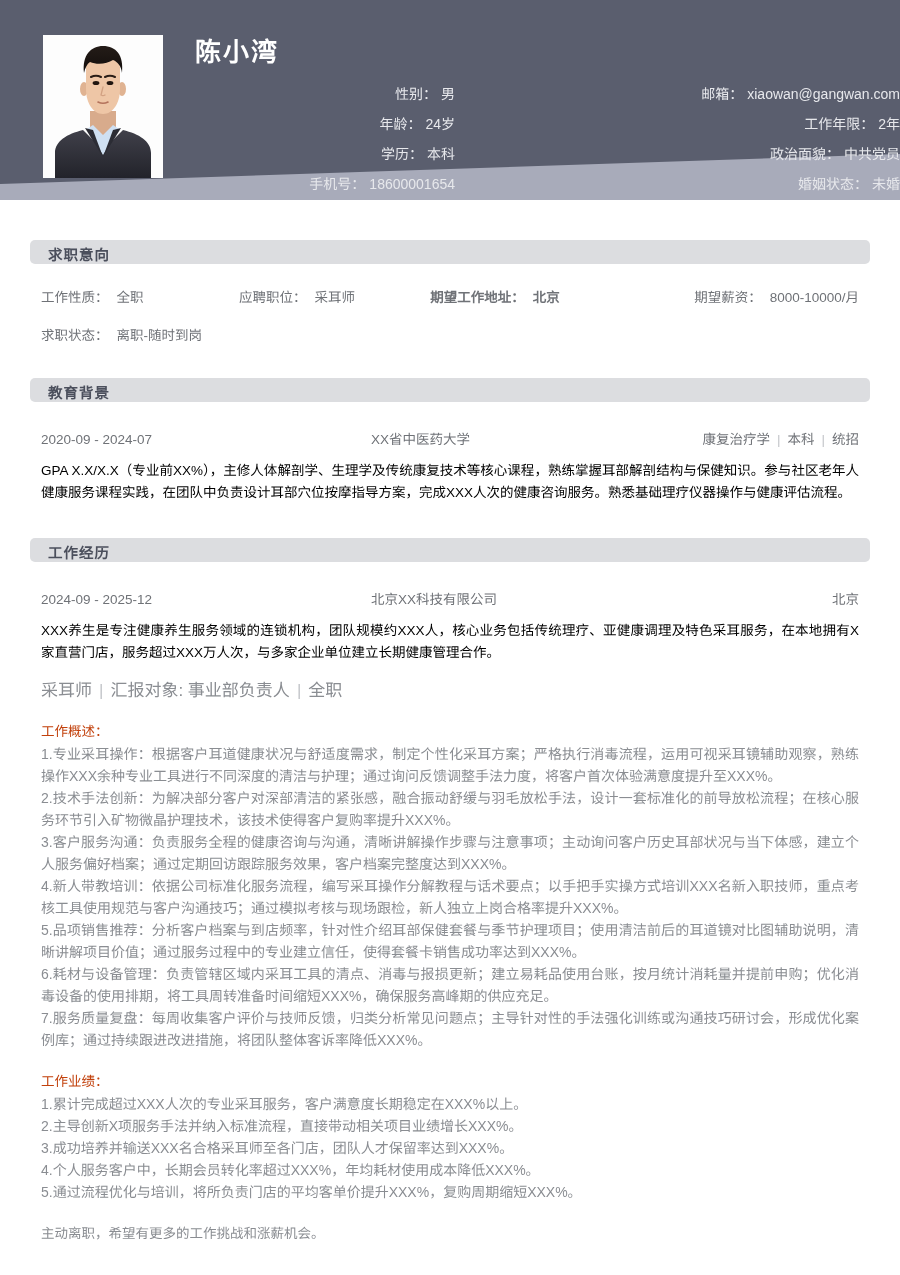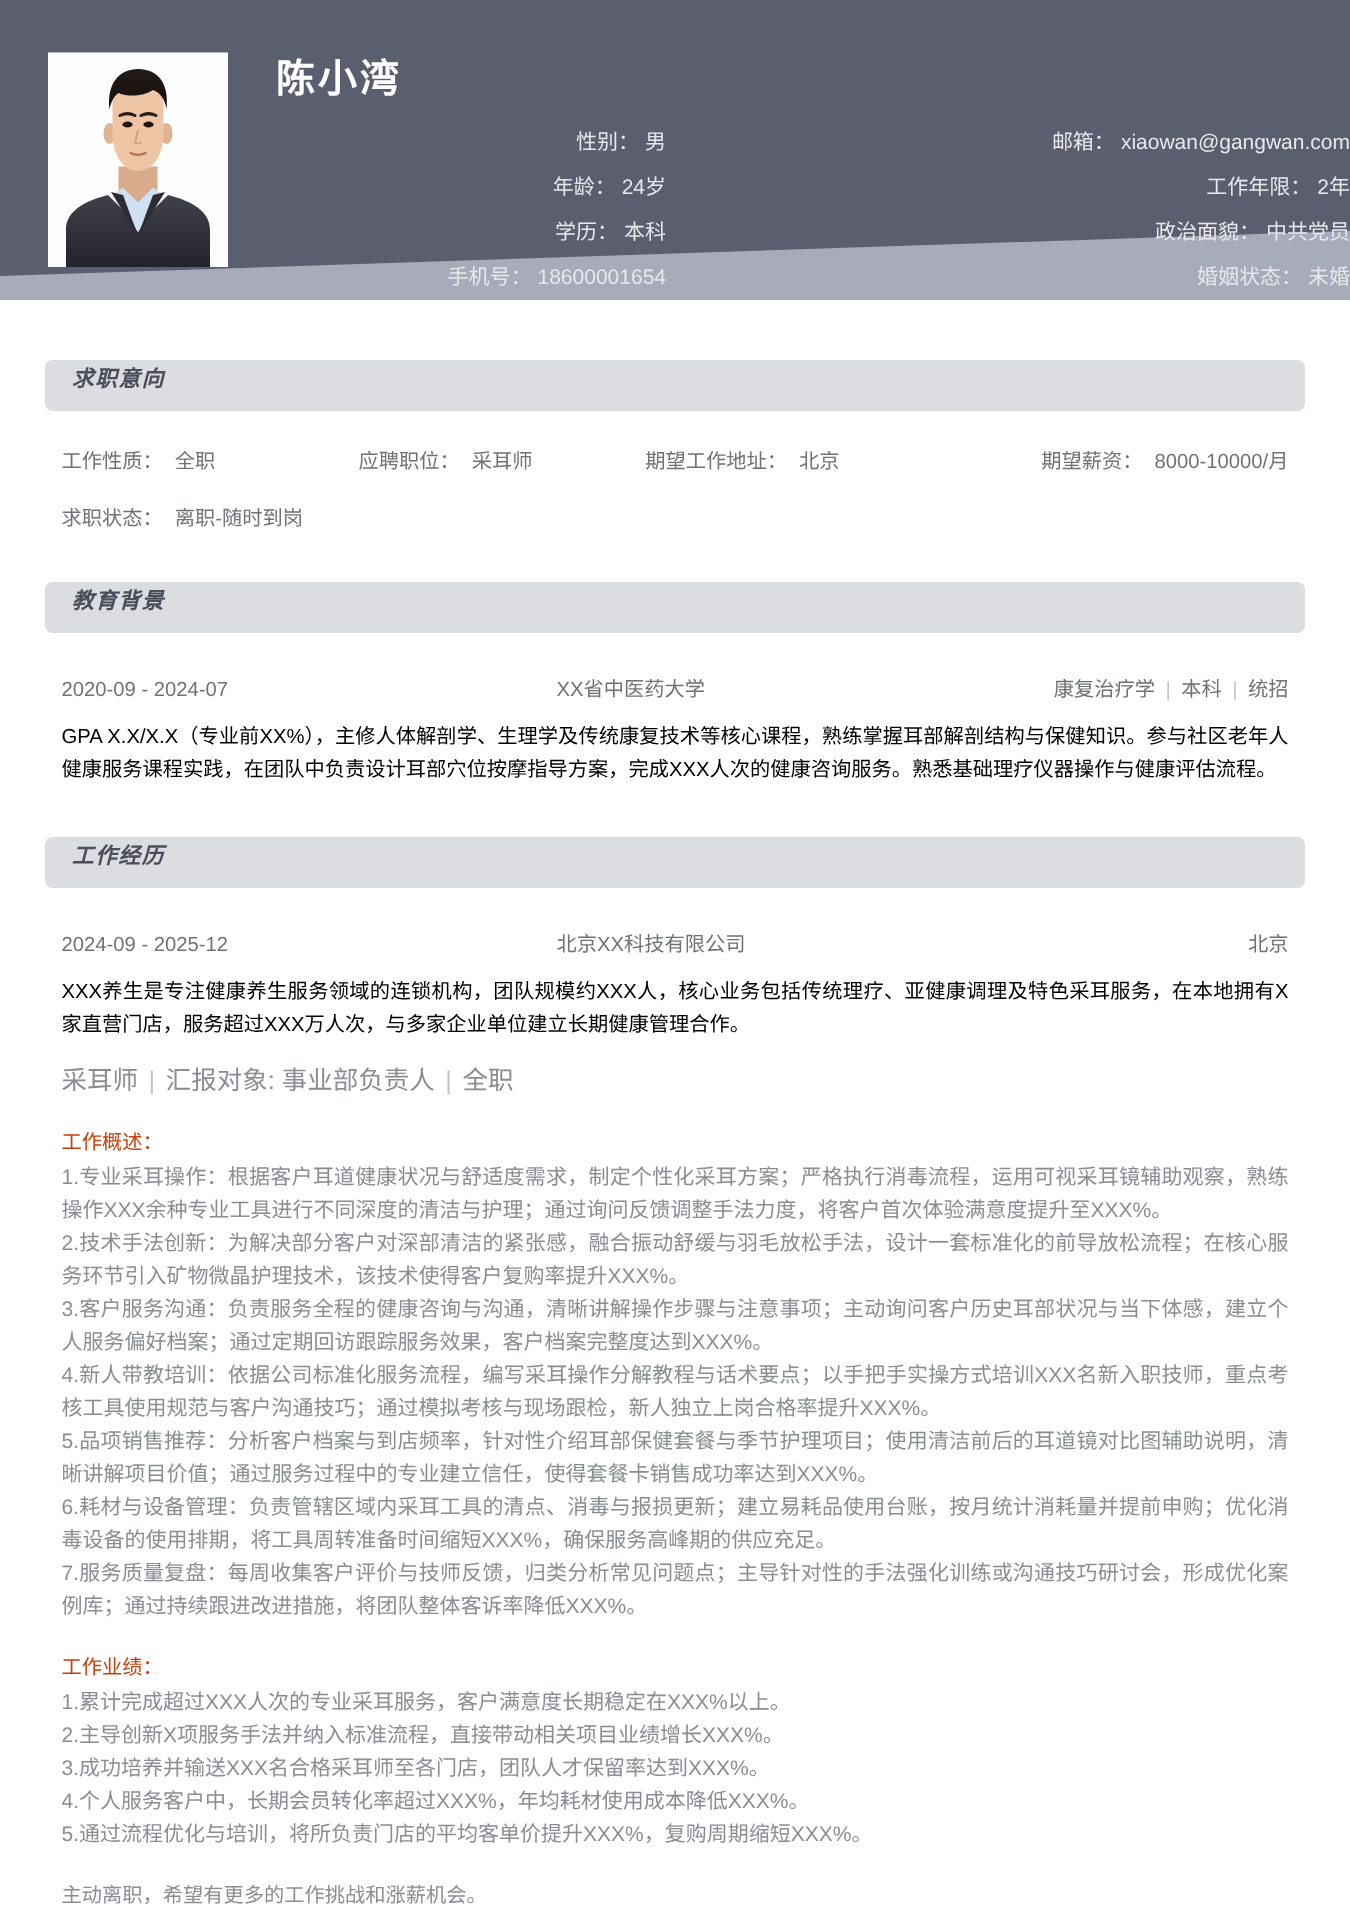--- a/index.html
+++ b/index.html
@@ -31,21 +31,21 @@
     left: 0;
     bottom: 0;
     width: 900px;
     height: 60px;
     pointer-events: none;
   }
   .header-inner {
     position: relative;
     display: flex;
     align-items: flex-start;
-    padding: 35px 0 0 32px;
+    padding: 35px 0 0 43px;
     z-index: 2;
   }
 
   
   .photo {
     width: 120px;
     height: 143px;
     flex: 0 0 120px;
     background: #ffffff;
     position: relative;
@@ -83,26 +83,25 @@
   .info-item .val { margin-left: 4px; }
 
   
   .content {
     padding: 0 30px;
   }
 
   .section-head {
     background: #dcdde0;
     border-radius: 5px;
-    height: 34px;
+    height: 24px;
     display: flex;
-    align-items: flex-start;
+    align-items: flex-end;
     padding-left: 18px;
     margin-top: 34px;
-    font-style: italic;
   }
   .section-head.first { margin-top: 40px; }
   .section-head-title {
     font-size: 14.5px;
     font-weight: bold;
     color: #4b4f5c;
     letter-spacing: 1px;
   }
 
   .section-body {
@@ -116,21 +115,21 @@
   }
   .intent-row.second { margin-top: 18px; }
   .intent-cell {
     font-size: 13.5px;
     color: #6f7277;
     white-space: nowrap;
   }
   .intent-cell .val { margin-left: 8px; color: #6f7277; }
   .c1 { width: 207px; }
   .c2 { width: 200px; }
-  .c3 { width: 230px; }
+  .c3 { width: 230px; font-weight: bold; }
   .c4 { width: auto; margin-left: 44px; }
 
   
   .entry-head {
     display: flex;
     align-items: baseline;
     margin-top: 26px;
     font-size: 13.5px;
     color: #6f7277;
   }

